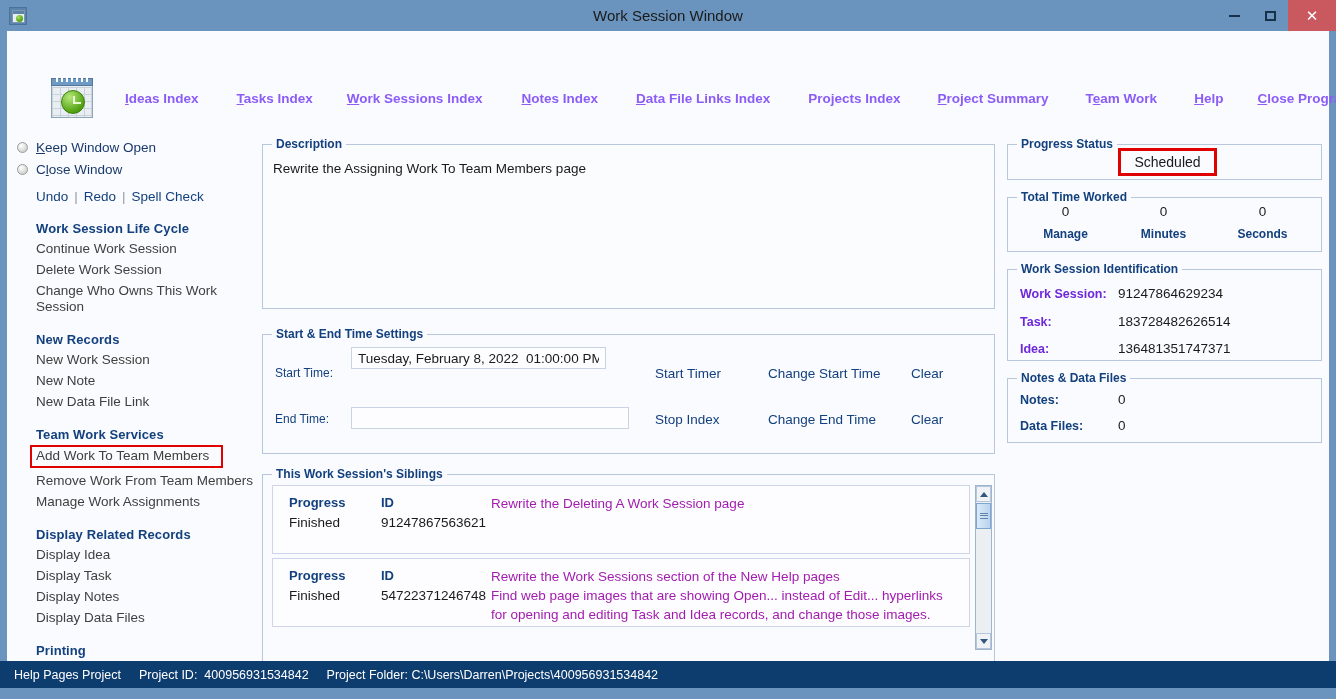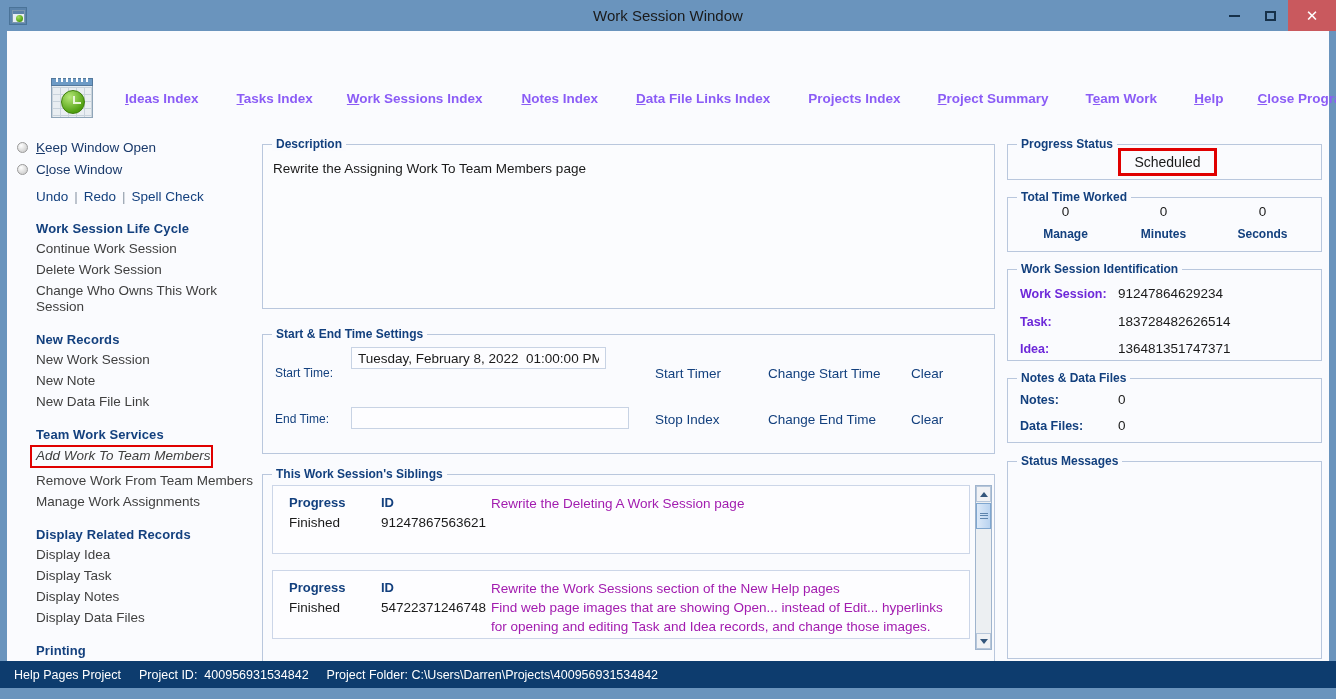--- a/index.html
+++ b/index.html
@@ -121,21 +121,21 @@
   .side-head {
     font-size:13px; font-weight:bold; color:#13407e;
     margin-top:17px; margin-left:19px; letter-spacing:0.1px;
   }
   .side-link {
     font-size:13.5px; color:#404040; margin-left:19px; margin-top:5px; cursor:default;
     line-height:16px;
   }
   .side-link.hl {
     border:2px solid #e00000; display:inline-block;
-    padding:1px 0 2px 4px; margin-left:13px; margin-top:3px;font-style:italic;
+    padding:1px 12px 2px 4px; margin-left:13px; margin-top:3px;
   }
 
   
   .group {
     position:absolute; border:1px solid #b9c7dd; background:transparent;
   }
   .group-title {
     position:absolute; top:-8px; left:9px; background:#fafbfe; padding:0 4px;
     font-size:12px; font-weight:bold; color:#13407e; white-space:nowrap;
   }
@@ -154,21 +154,21 @@
     font-size:13.5px; color:#1a1a1a; padding:3px 6px; height:22px; line-height:16px;
     font-family:"Liberation Sans", sans-serif;
   }
   .t-link { position:absolute; font-size:13.5px; color:#13407e; cursor:default; }
 
   
   #g-sib { left:255px; top:443px; width:733px; height:217px; }
   .sib-list { position:absolute; left:9px; top:10px; width:698px; height:165px; overflow:hidden; }
   .sib-card {
     border:1px solid #ccd6e8; background:#fdfdff; padding:9px 0 9px 0;
-    margin-bottom:16px; position:relative;
+    margin-bottom:4px; position:relative;
   }
   .sib-card.c1 { height:69px; }
   .sib-card.c2 { height:69px; }
   .sib-h { position:absolute; font-size:13px; font-weight:bold; color:#13407e; }
   .sib-v { position:absolute; font-size:13.5px; color:#1a1a1a; }
   .sib-desc { position:absolute; left:218px; top:8px; font-size:13.5px; color:#a21caf; line-height:19px; width:465px; }
 
   .scrollbar {
     position:absolute; left:712px; top:10px; width:17px; height:165px;
     background:#eceff2; border:1px solid #9fb4cd;
@@ -401,24 +401,20 @@
     </div>
 
     <div class="group" id="g-notes">
       <div class="group-title">Notes &amp; Data Files</div>
       <div class="nf-label" style="top:14px;">Notes:</div>
       <div class="nf-val" style="top:13px;">0</div>
       <div class="nf-label" style="top:40px;">Data Files:</div>
       <div class="nf-val" style="top:39px;">0</div>
     </div>
 
-    <div class="group" id="g-status">
-      <div class="group-title">Status Messages</div>
-      <div style="position:absolute;left:8px;top:14px;font-size:13px;color:#1a1a1a;"></div>
-    </div>
 
   </div>
 
   <div class="statusbar">
     <span>Help Pages Project</span>
     <span>
       <span>Project ID:</span>&nbsp;
       <span>400956931534842</span>
     </span>
     <span>

